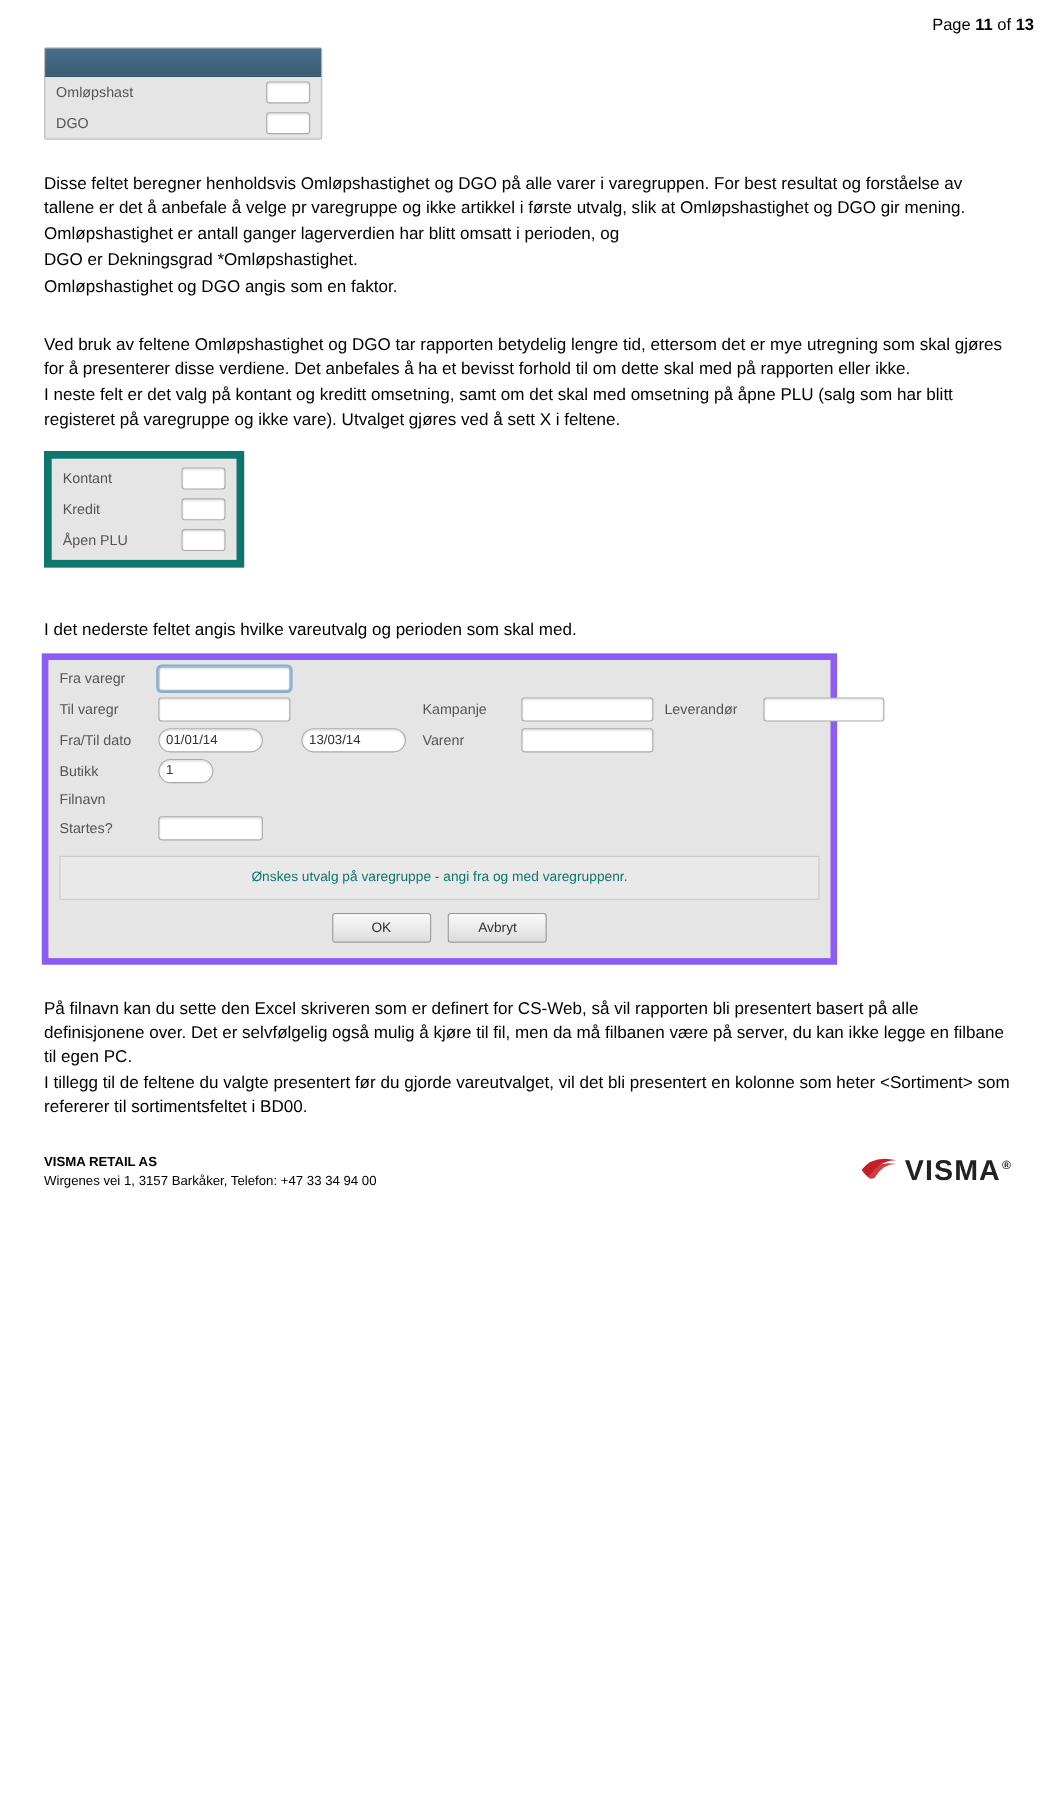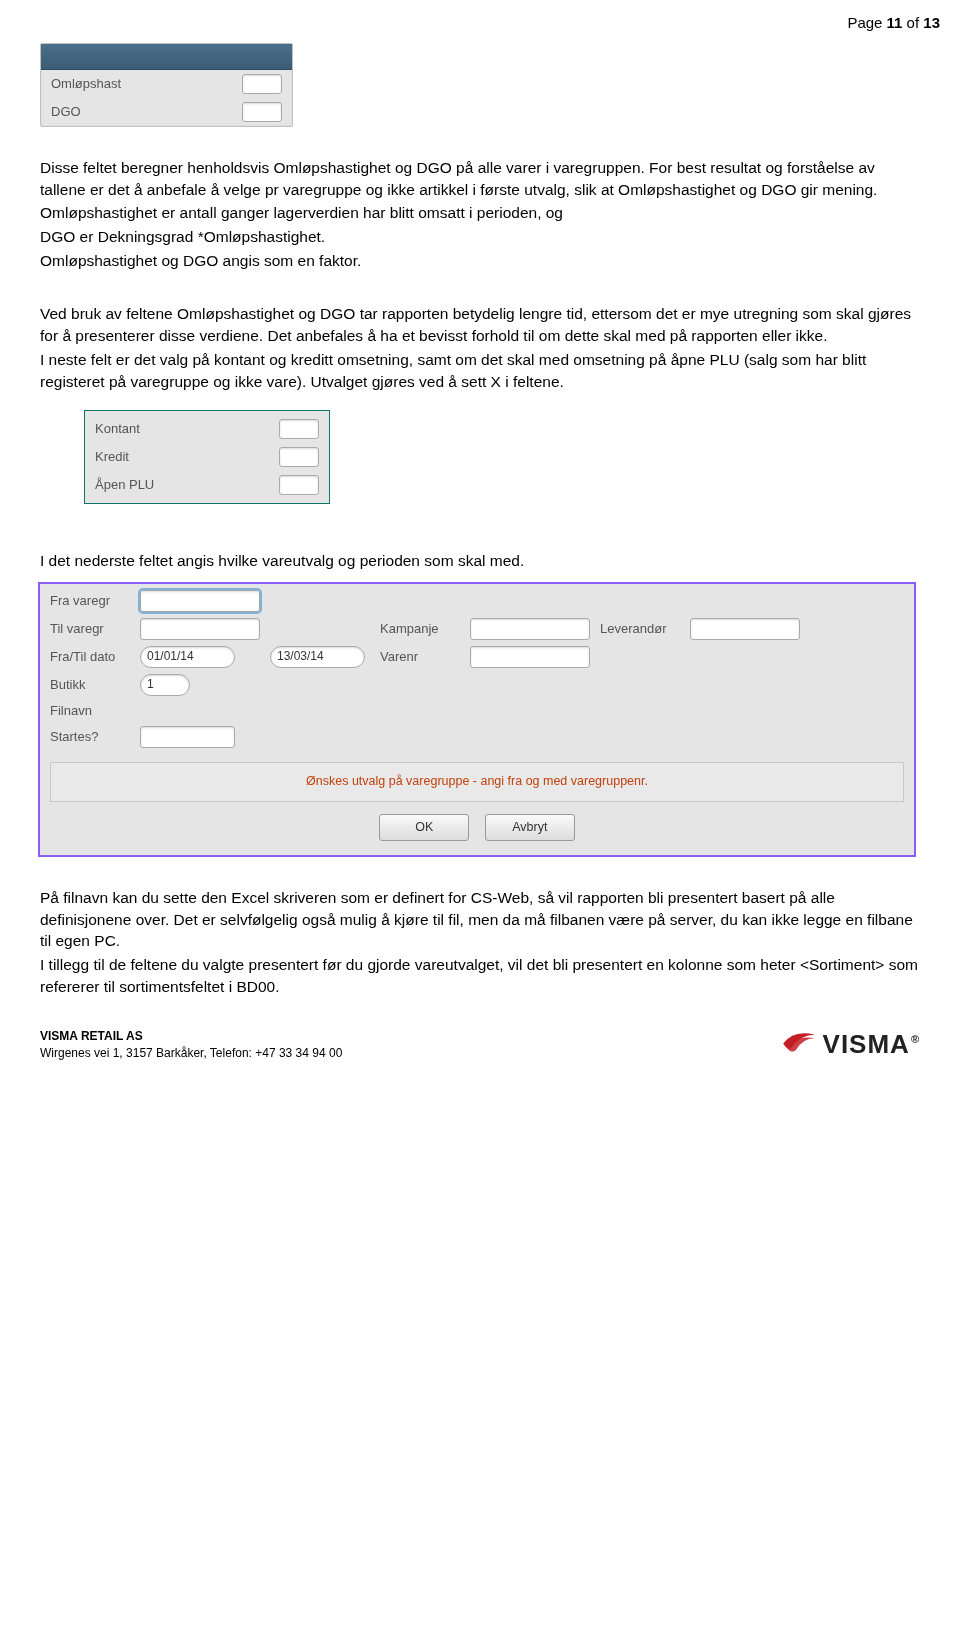--- a/index.html
+++ b/index.html
@@ -42,26 +42,25 @@
   .inset-panel .row .lbl { flex: 1; }
   .inset-panel .row .fld {
     width: 40px; height: 20px;
     background: #fff;
     border: 1px solid #aaa;
     border-radius: 3px;
     box-shadow: inset 0 1px 2px rgba(0,0,0,0.15);
   }
   .inset-panel2 {
     background: #e5e5e5;
-    border: 1px solid #0f766e;
-    width: 246px;
+    border: 7px solid #0f766e;
+    width: 182px;
     font-size: 13px;
     color: #555;
     padding: 4px 0;
-    margin-left: 44px;
   }
   .inset-panel2 .row {
     display: flex;
     align-items: center;
     padding: 4px 10px;
   }
   .inset-panel2 .row .lbl { flex: 1; }
   .inset-panel2 .row .fld {
     width: 40px; height: 20px;
     background: #fff;
@@ -69,22 +68,22 @@
     border-radius: 3px;
     box-shadow: inset 0 1px 2px rgba(0,0,0,0.15);
   }
   p { margin: 2px 0; }
   .spacer-sm { height: 8px; }
   .spacer-md { height: 16px; }
   .spacer-lg { height: 28px; }
 
   .form-panel {
     background: #e5e5e5;
-    border: 2px solid #8b5cf6;
-    width: 878px;
+    border: 6px solid #8b5cf6;
+    width: 723px;
     font-size: 13px;
     color: #555;
     padding: 6px 10px 14px 10px;
     margin-left: -2px;
   }
   .form-grid {
     display: grid;
     grid-template-columns: 90px 130px 110px 90px 130px 90px 130px;
     row-gap: 6px;
     align-items: center;
@@ -107,21 +106,21 @@
   .form-grid .fld-focus {
     outline: 2px solid #7eb0d8;
   }
   .note-box {
     margin-top: 14px;
     background: #e9e9e9;
     border: 1px solid #c8c8c8;
     padding: 10px;
     text-align: center;
     font-size: 12.5px;
-    color: #c2410c;
+    color: #0f766e;
   }
   .btn-row {
     margin-top: 12px;
     text-align: center;
   }
   .btn {
     display: inline-block;
     min-width: 90px;
     padding: 4px 18px;
     margin: 0 6px;

